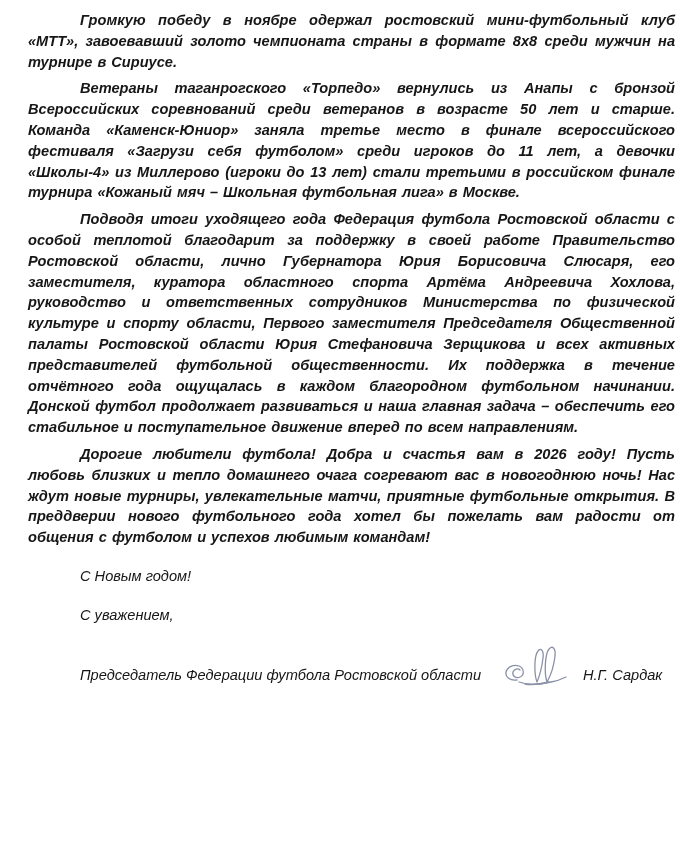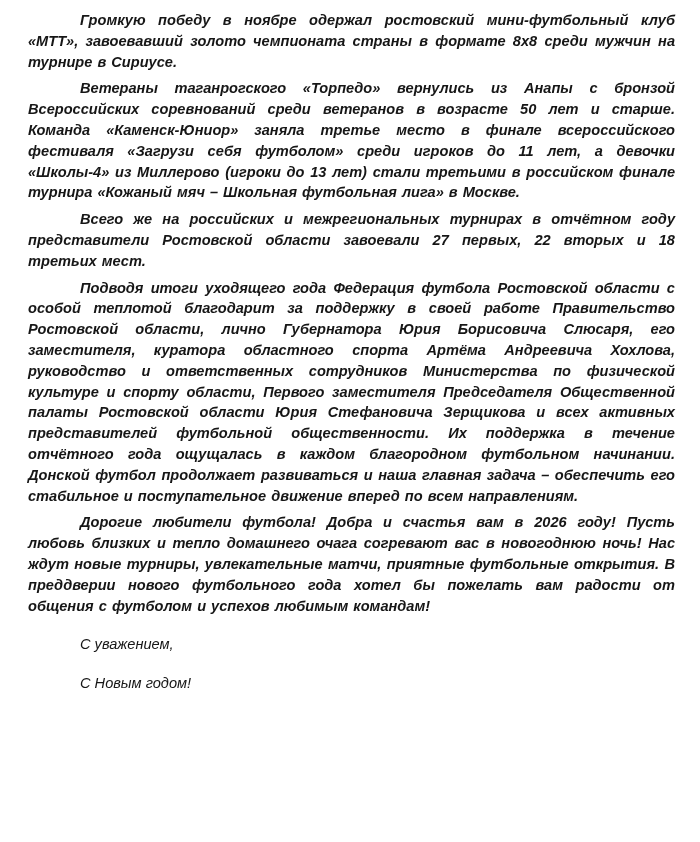--- a/index.html
+++ b/index.html
@@ -56,22 +56,36 @@
     flex: 0 0 auto;
   }
 </style>
 </head>
 <body>
 
 <div class="page">
 
   <p class="para">Громкую победу в ноябре одержал ростовский мини-футбольный клуб «МТТ», завоевавший золото чемпионата страны в формате 8х8 среди мужчин на турнире в Сириусе.</p>
   <p class="para">Ветераны таганрогского «Торпедо» вернулись из Анапы с бронзой Всероссийских соревнований среди ветеранов в возрасте 50 лет и старше. Команда «Каменск-Юниор» заняла третье место в финале всероссийского фестиваля «Загрузи себя футболом» среди игроков до 11 лет, а девочки «Школы-4» из Миллерово (игроки до 13 лет) стали третьими в российском финале турнира «Кожаный мяч – Школьная футбольная лига» в Москве.</p>
-  <p class="para">Всего же на российских и межрегиональных турнирах в отчётном году представители Ростовской области завоевали 27 первых, 22 вторых и 18 третьих мест.</p>
   <p class="para">Подводя итоги уходящего года Федерация футбола Ростовской области с особой теплотой благодарит за поддержку в своей работе Правительство Ростовской области, лично Губернатора Юрия Борисовича Слюсаря, его заместителя, куратора областного спорта Артёма Андреевича Хохлова, руководство и ответственных сотрудников Министерства по физической культуре и спорту области, Первого заместителя Председателя Общественной палаты Ростовской области Юрия Стефановича Зерщикова и всех активных представителей футбольной общественности. Их поддержка в течение отчётного года ощущалась в каждом благородном футбольном начинании. Донской футбол продолжает развиваться и наша главная задача – обеспечить его стабильное и поступательное движение вперед по всем направлениям.</p>
   <p class="para">Дорогие любители футбола! Добра и счастья вам в 2026 году! Пусть любовь близких и тепло домашнего очага согревают вас в новогоднюю ночь! Нас ждут новые турниры, увлекательные матчи, приятные футбольные открытия. В преддверии нового футбольного года хотел бы пожелать вам радости от общения с футболом и успехов любимым командам!</p>
 
+  <p class="closing-line">С Новым годом!</p>
+
   <p class="closing-line">С уважением,</p>
 
-  <p class="closing-line">С Новым годом!</p>
-
+  <div class="sig-row">
+    <span class="sig-title">Председатель Федерации футбола Ростовской области</span>
+    <span class="sig-scribble">
+      <svg width="66" height="46" viewBox="0 0 66 46" fill="none" xmlns="http://www.w3.org/2000/svg">
+        <g stroke="#8a91a6" stroke-width="1.3" fill="none" stroke-linecap="round" stroke-linejoin="round">
+          <path d="M14,36 c-7,1 -12,-3 -11,-8 c1,-5 8,-8 13,-6 c5,2 6,9 1,11 c-4,2 -8,-1 -7,-5 c1,-3 5,-4 7,-2"></path>
+          <path d="M34,38 c-3,-8 -3,-26 1,-31 c3,-4 6,0 5,7 c-1,8 -3,17 -6,24"></path>
+          <path d="M44,38 c-3,-9 -2,-28 2,-33 c3,-4 7,-1 6,7 c-1,9 -4,19 -8,26"></path>
+          <path d="M16,38 c8,3 20,3 32,0 c6,-1 11,-3 15,-5"></path>
+          <path d="M22,40 c6,1 16,0 24,-2"></path>
+        </g>
+      </svg>
+    </span>
+    <span class="sig-name">Н.Г. Сардак</span>
+  </div>
 
 </div>
 
 </body></html>

